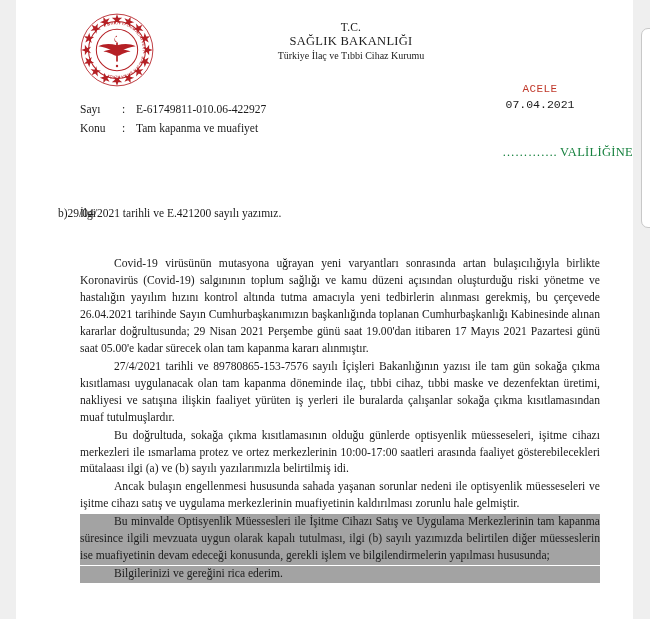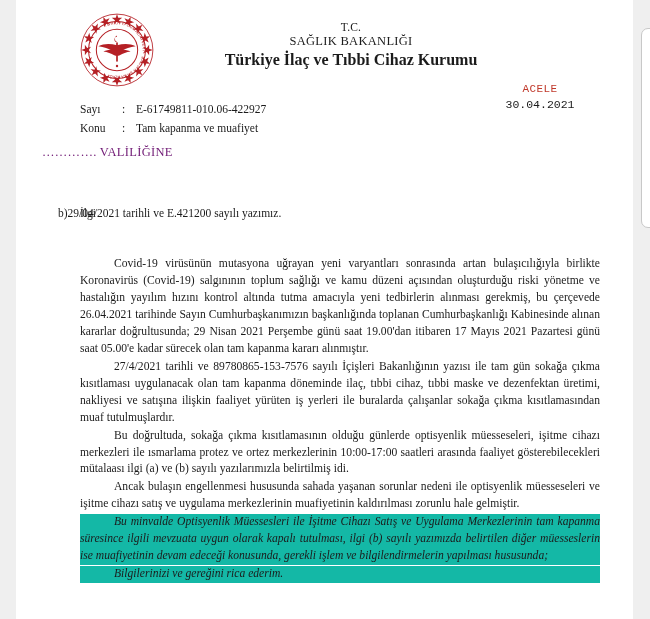--- a/index.html
+++ b/index.html
@@ -67,21 +67,21 @@
     position: absolute;
     left: 170px;
     top: 20px;
     width: 330px;
     text-align: center;
     color: #1b1b1b;
     line-height: 1.25;
   }
   .hdr-tc { font-size: 11.5px; letter-spacing: .2px; }
   .hdr-ministry { font-size: 12.5px; letter-spacing: .3px; }
-  .hdr-agency { font-size: 16px; font-weight: bold; }
+  .hdr-agency { font-size: 10px; }
 
   
   .meta {
     position: relative;
     height: 50px;
   }
   .urgent-block {
     position: absolute;
     right: 33px;
     top: 0;
@@ -108,24 +108,24 @@
     line-height: 1.62;
   }
   .field-row { display: flex; }
   .field-label { width: 42px; }
   .field-colon { width: 14px; }
   .field-value { white-space: nowrap; }
 
   
   .addressee {
     margin-top: 12px;
-    text-align: left;
+    text-align: right;
     padding-left: 26px;
     line-height: 1.42;
-    color: #701a75;
+    color: #15803d;
   }
   .addressee-line1 { font-size: 12.5px; letter-spacing: .3px; }
   .addressee-line2 { font-size: 11.5px; }
 
   
   .ilgi {
     position: relative;
     margin-top: 42px;
     font-size: 11.5px;
     color: #1b1b1b;
@@ -150,22 +150,21 @@
   .para {
     margin: 0 0 1px 0;
     text-align: justify;
     text-indent: 34px;
     -webkit-hyphens: none;
     hyphens: none;
   }
 
   
   .selected {
-    background: #14b8a6;
-    font-style: italic;
+    background: #a3a3a3;
   }
   .para.selected {
     box-decoration-break: clone;
     -webkit-box-decoration-break: clone;
   }
 </style>
 </head>
 <body>
 
 <div id="viewer">
@@ -227,21 +226,21 @@
         <div class="hdr-tc">T.C.</div>
         <div class="hdr-ministry">SAĞLIK BAKANLIĞI</div>
         <div class="hdr-agency">Türkiye İlaç ve Tıbbi Cihaz Kurumu</div>
       </div>
     </div>
 
     <div class="meta">
 
       <div class="urgent-block">
         <div class="urgent">ACELE</div>
-        <div class="doc-date">30.04.2021</div>
+        <div class="doc-date">07.04.2021</div>
       </div>
 
       <div class="fields">
         <div class="field-row">
           <span class="field-label">Sayı</span>
           <span class="field-colon">:</span>
           <span class="field-value">E-61749811-010.06-422927</span>
         </div>
         <div class="field-row">
           <span class="field-label">Konu</span>

